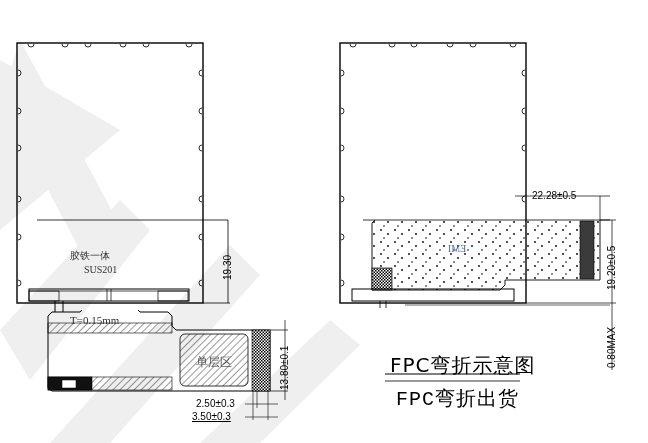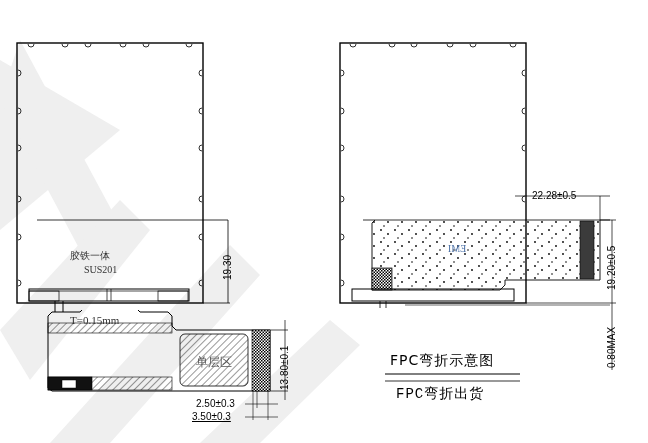--- a/index.html
+++ b/index.html
@@ -2,21 +2,21 @@
 <html><head>
 <meta charset="utf-8">
 <style>
   html, body { margin: 0; padding: 0; background: #ffffff; }
   body { width: 648px; height: 443px; position: relative; overflow: hidden;
          font-family: "Liberation Sans", sans-serif; color: #000; }
   svg { position: absolute; left: 0; top: 0; }
   .lbl { position: absolute; font-size: 10px; line-height: 10px; white-space: nowrap; }
   .lbl-serif { font-family: "Liberation Serif", serif; font-size: 10px; line-height: 14px; color: #333; }
   .vert { transform-origin: left top; transform: rotate(-90deg); }
-  .caption { position: absolute; font-family: "DejaVu Sans", sans-serif; font-size: 14px; letter-spacing: 1px; }
+  .caption { position: absolute; font-family: "DejaVu Sans", sans-serif; font-size: 20px; letter-spacing: 1px; }
   .emi { position: absolute; font-family: "Liberation Serif", serif; font-size: 10px; color: #4a6fa5; }
   .danceng { position: absolute; font-family: Liberation Mono, monospace; font-size: 12px; color: #555; }
 </style>
 </head>
 <body>
 
 <svg width="648" height="443" viewBox="0 0 648 443">
   <defs>
     <pattern id="hatch" width="5" height="5" patternUnits="userSpaceOnUse" patternTransform="rotate(45)">
       <line x1="0" y1="0" x2="0" y2="5" stroke="#000" stroke-width="0.8"></line>

